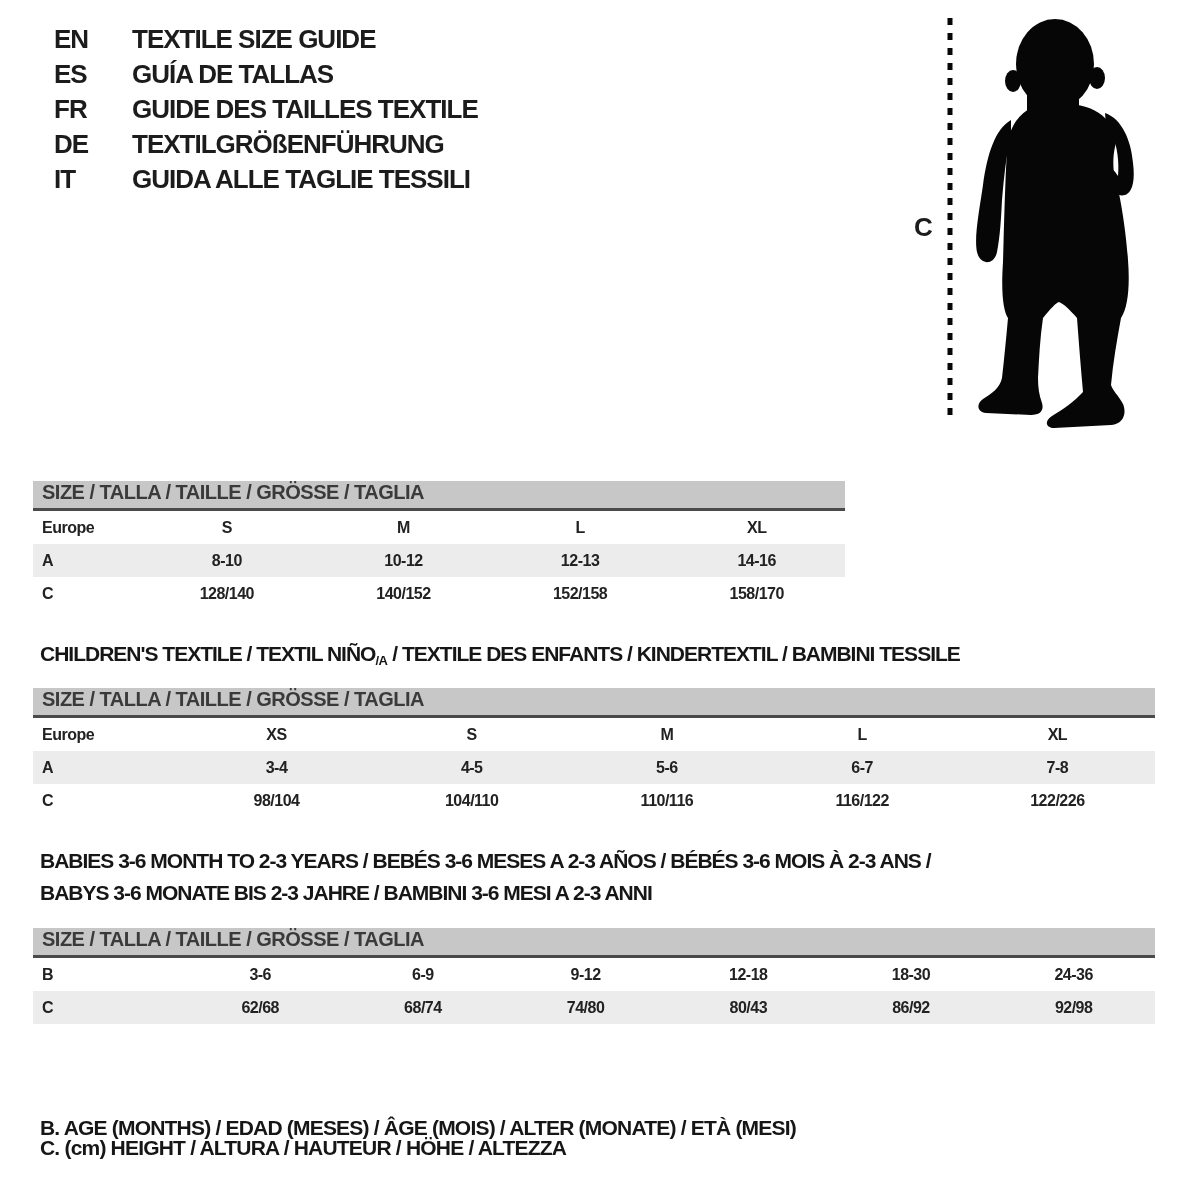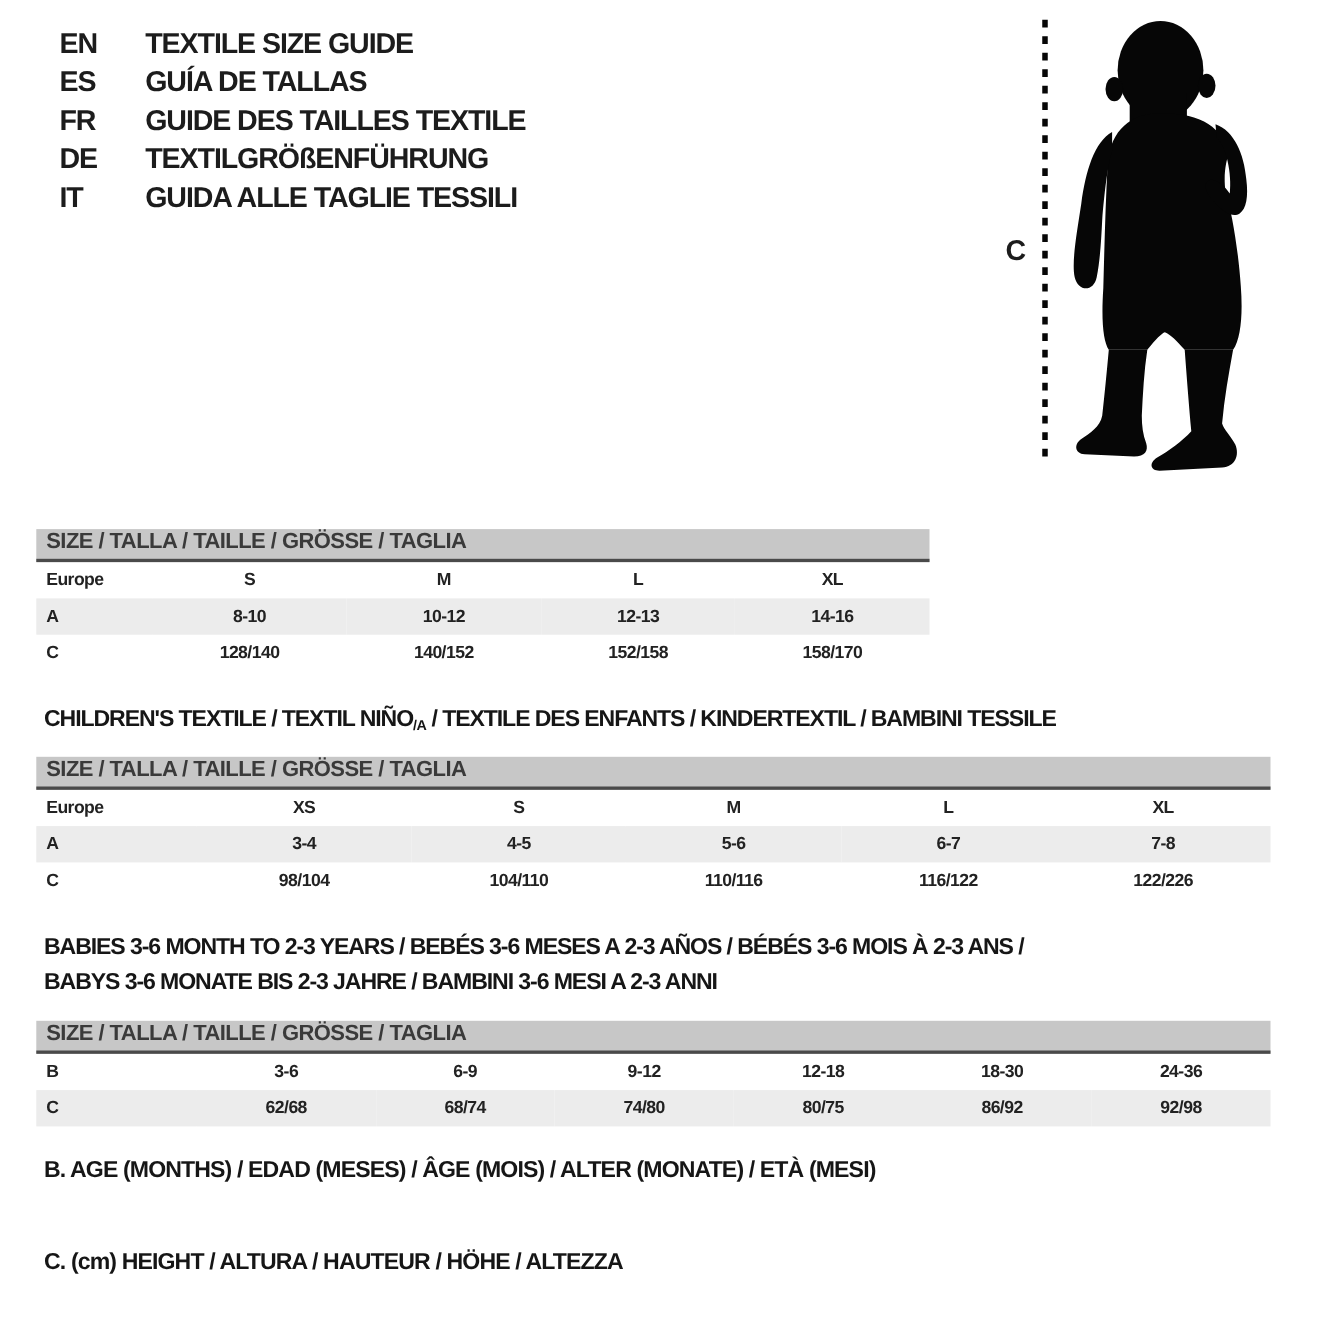--- a/index.html
+++ b/index.html
@@ -55,21 +55,21 @@
   .t-children { top: 688px; width: 1122px; }
   .t-babies   { top: 928px; width: 1122px; }
   col.label-col { width: 13%; }
 
   
   .footnote {
     position: absolute; left: 40px; font-weight: bold; font-size: 21px;
     letter-spacing: -0.8px; white-space: nowrap; color: #161616;
   }
   .fn-a { top: 1071px; }
-  .fn-b { top: 1052px; }
+  .fn-b { top: 1116px; }
   .fn-c { top: 1136px; }
 </style>
 </head>
 <body>
 
 <div class="page">
 
   <div class="lang-block">
     <div class="lang-row">
       <span class="lang-code">EN</span>
@@ -218,21 +218,21 @@
         <td>9-12</td>
         <td>12-18</td>
         <td>18-30</td>
         <td>24-36</td>
       </tr>
       <tr class="shaded">
         <td class="first">C</td>
         <td>62/68</td>
         <td>68/74</td>
         <td>74/80</td>
-        <td>80/75</td>
+        <td>80/43</td>
         <td>86/92</td>
         <td>92/98</td>
       </tr>
     </tbody>
       </table>
   </div>
 
   <div class="footnote fn-b">B. AGE (MONTHS) / EDAD (MESES) / ÂGE (MOIS) / ALTER (MONATE) / ETÀ (MESI)</div>
   <div class="footnote fn-c">C. (cm) HEIGHT / ALTURA / HAUTEUR / HÖHE / ALTEZZA</div>
 

